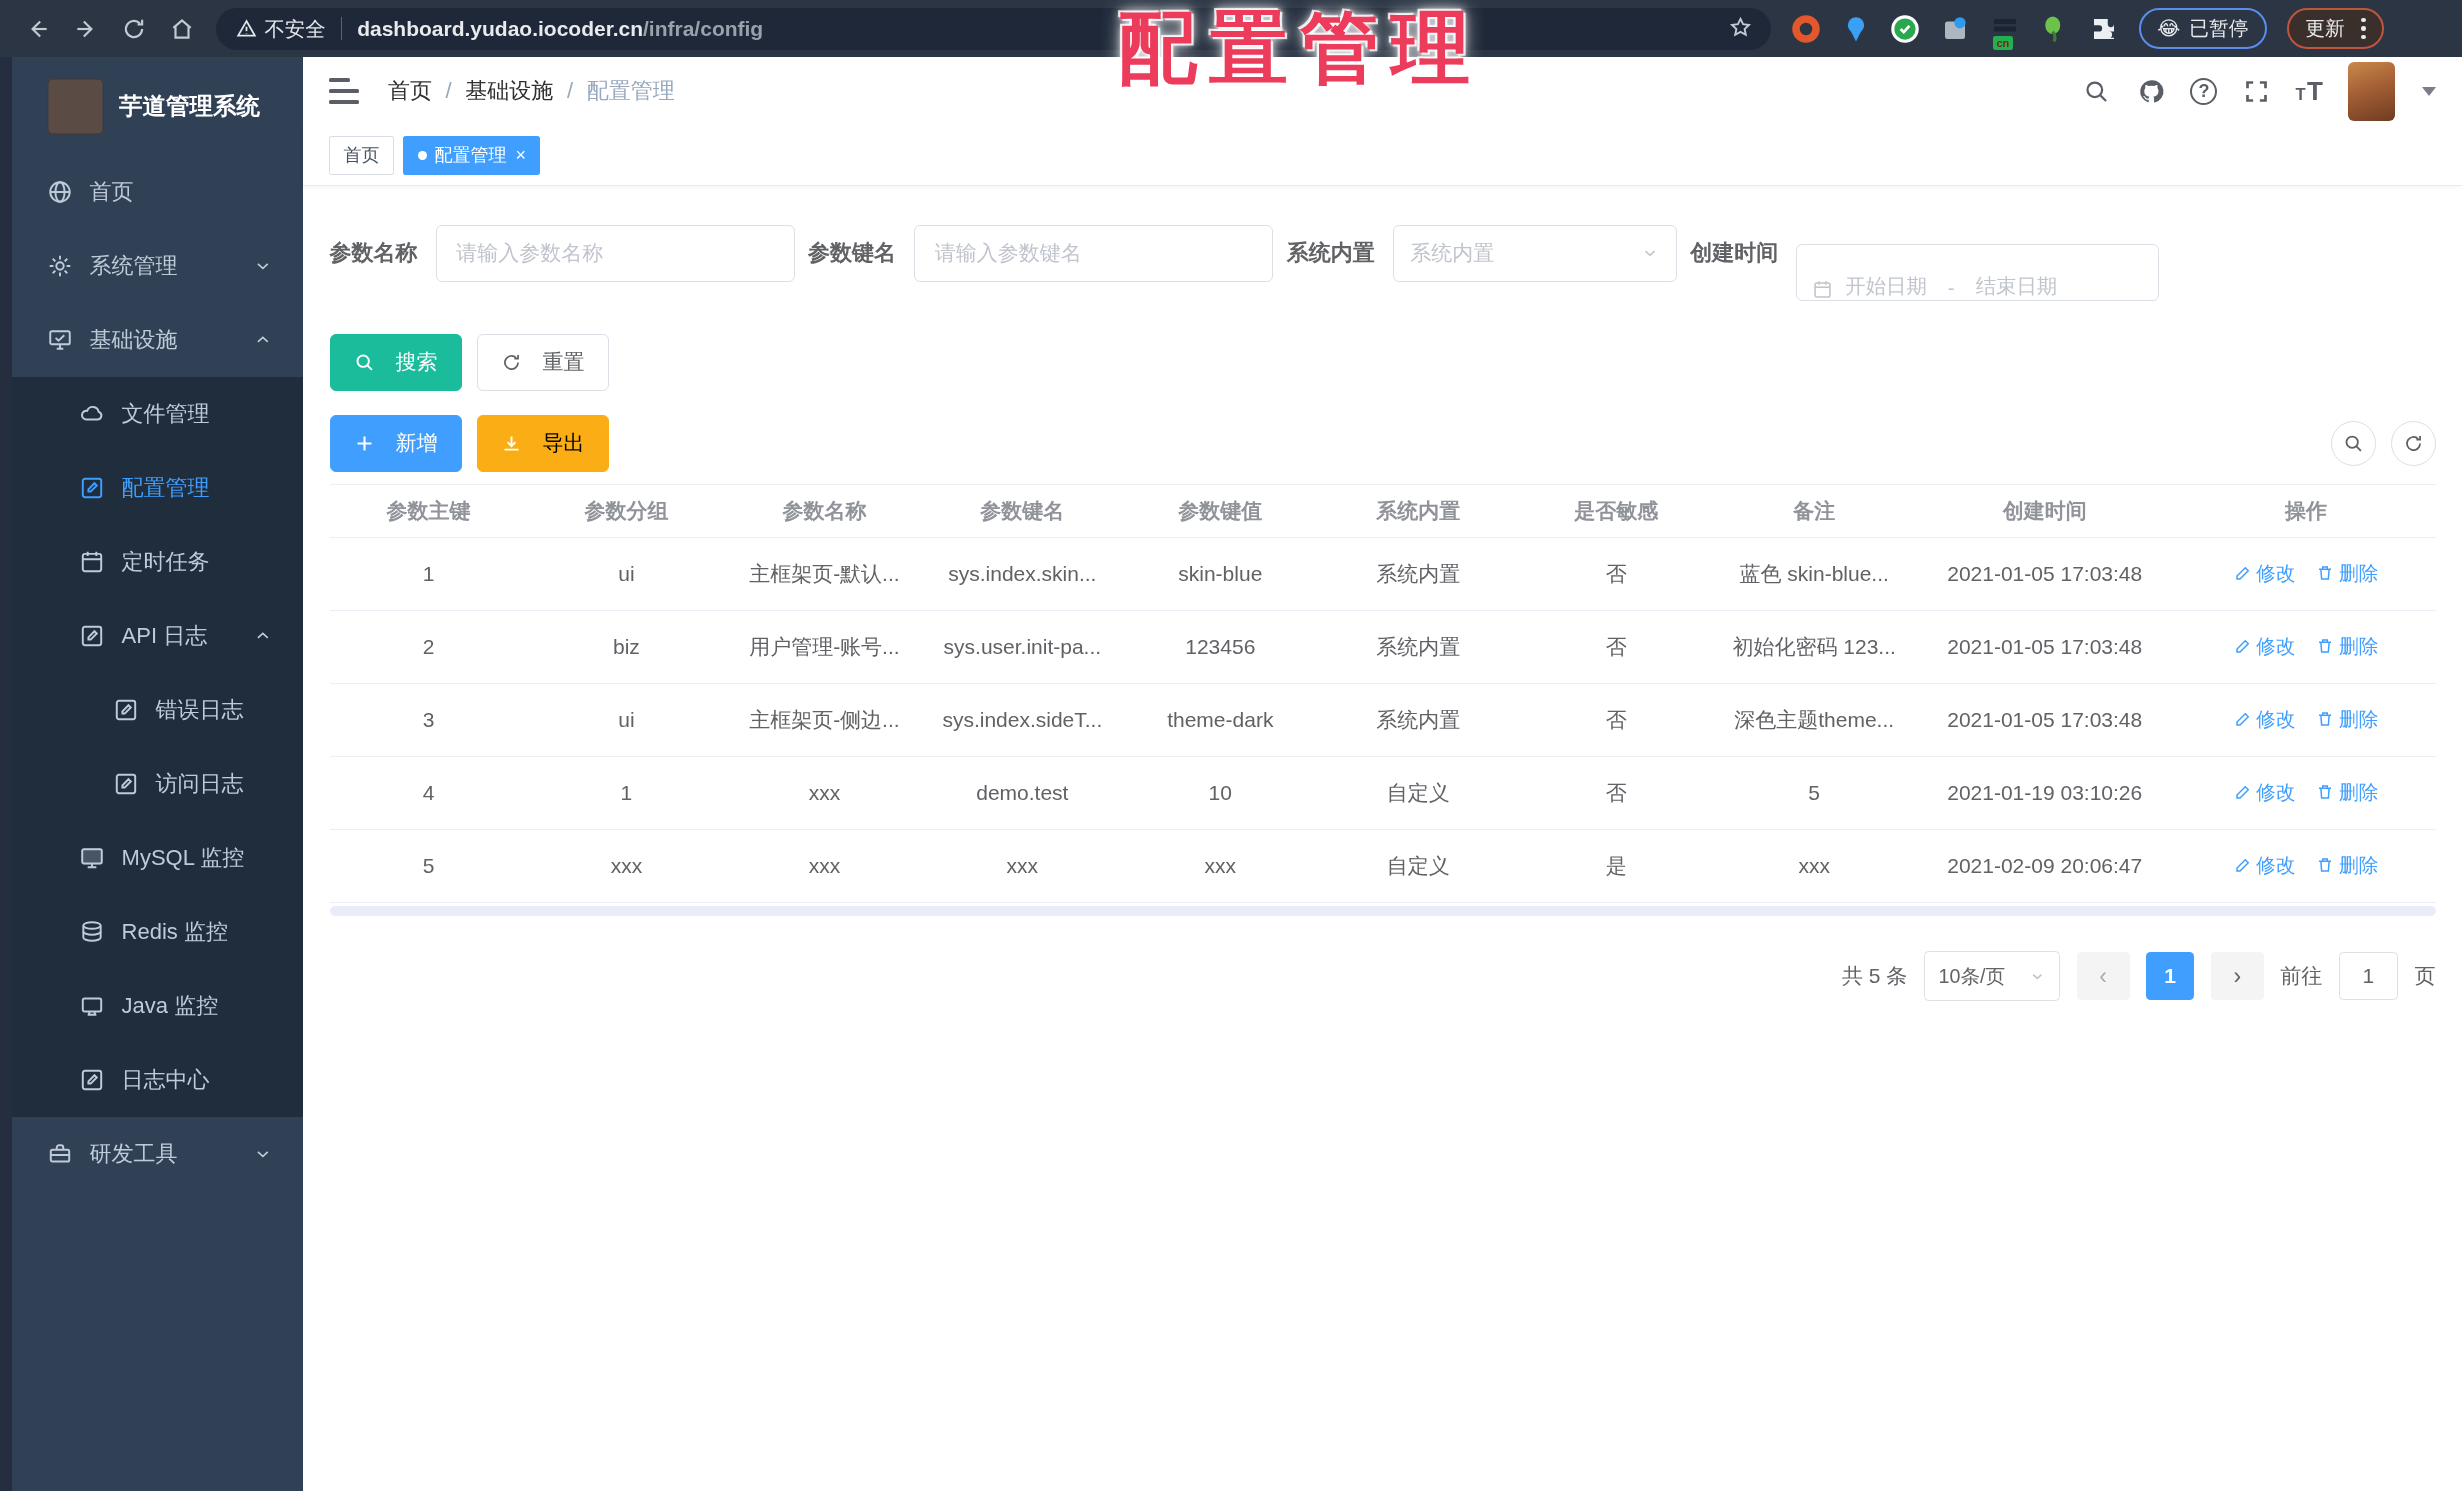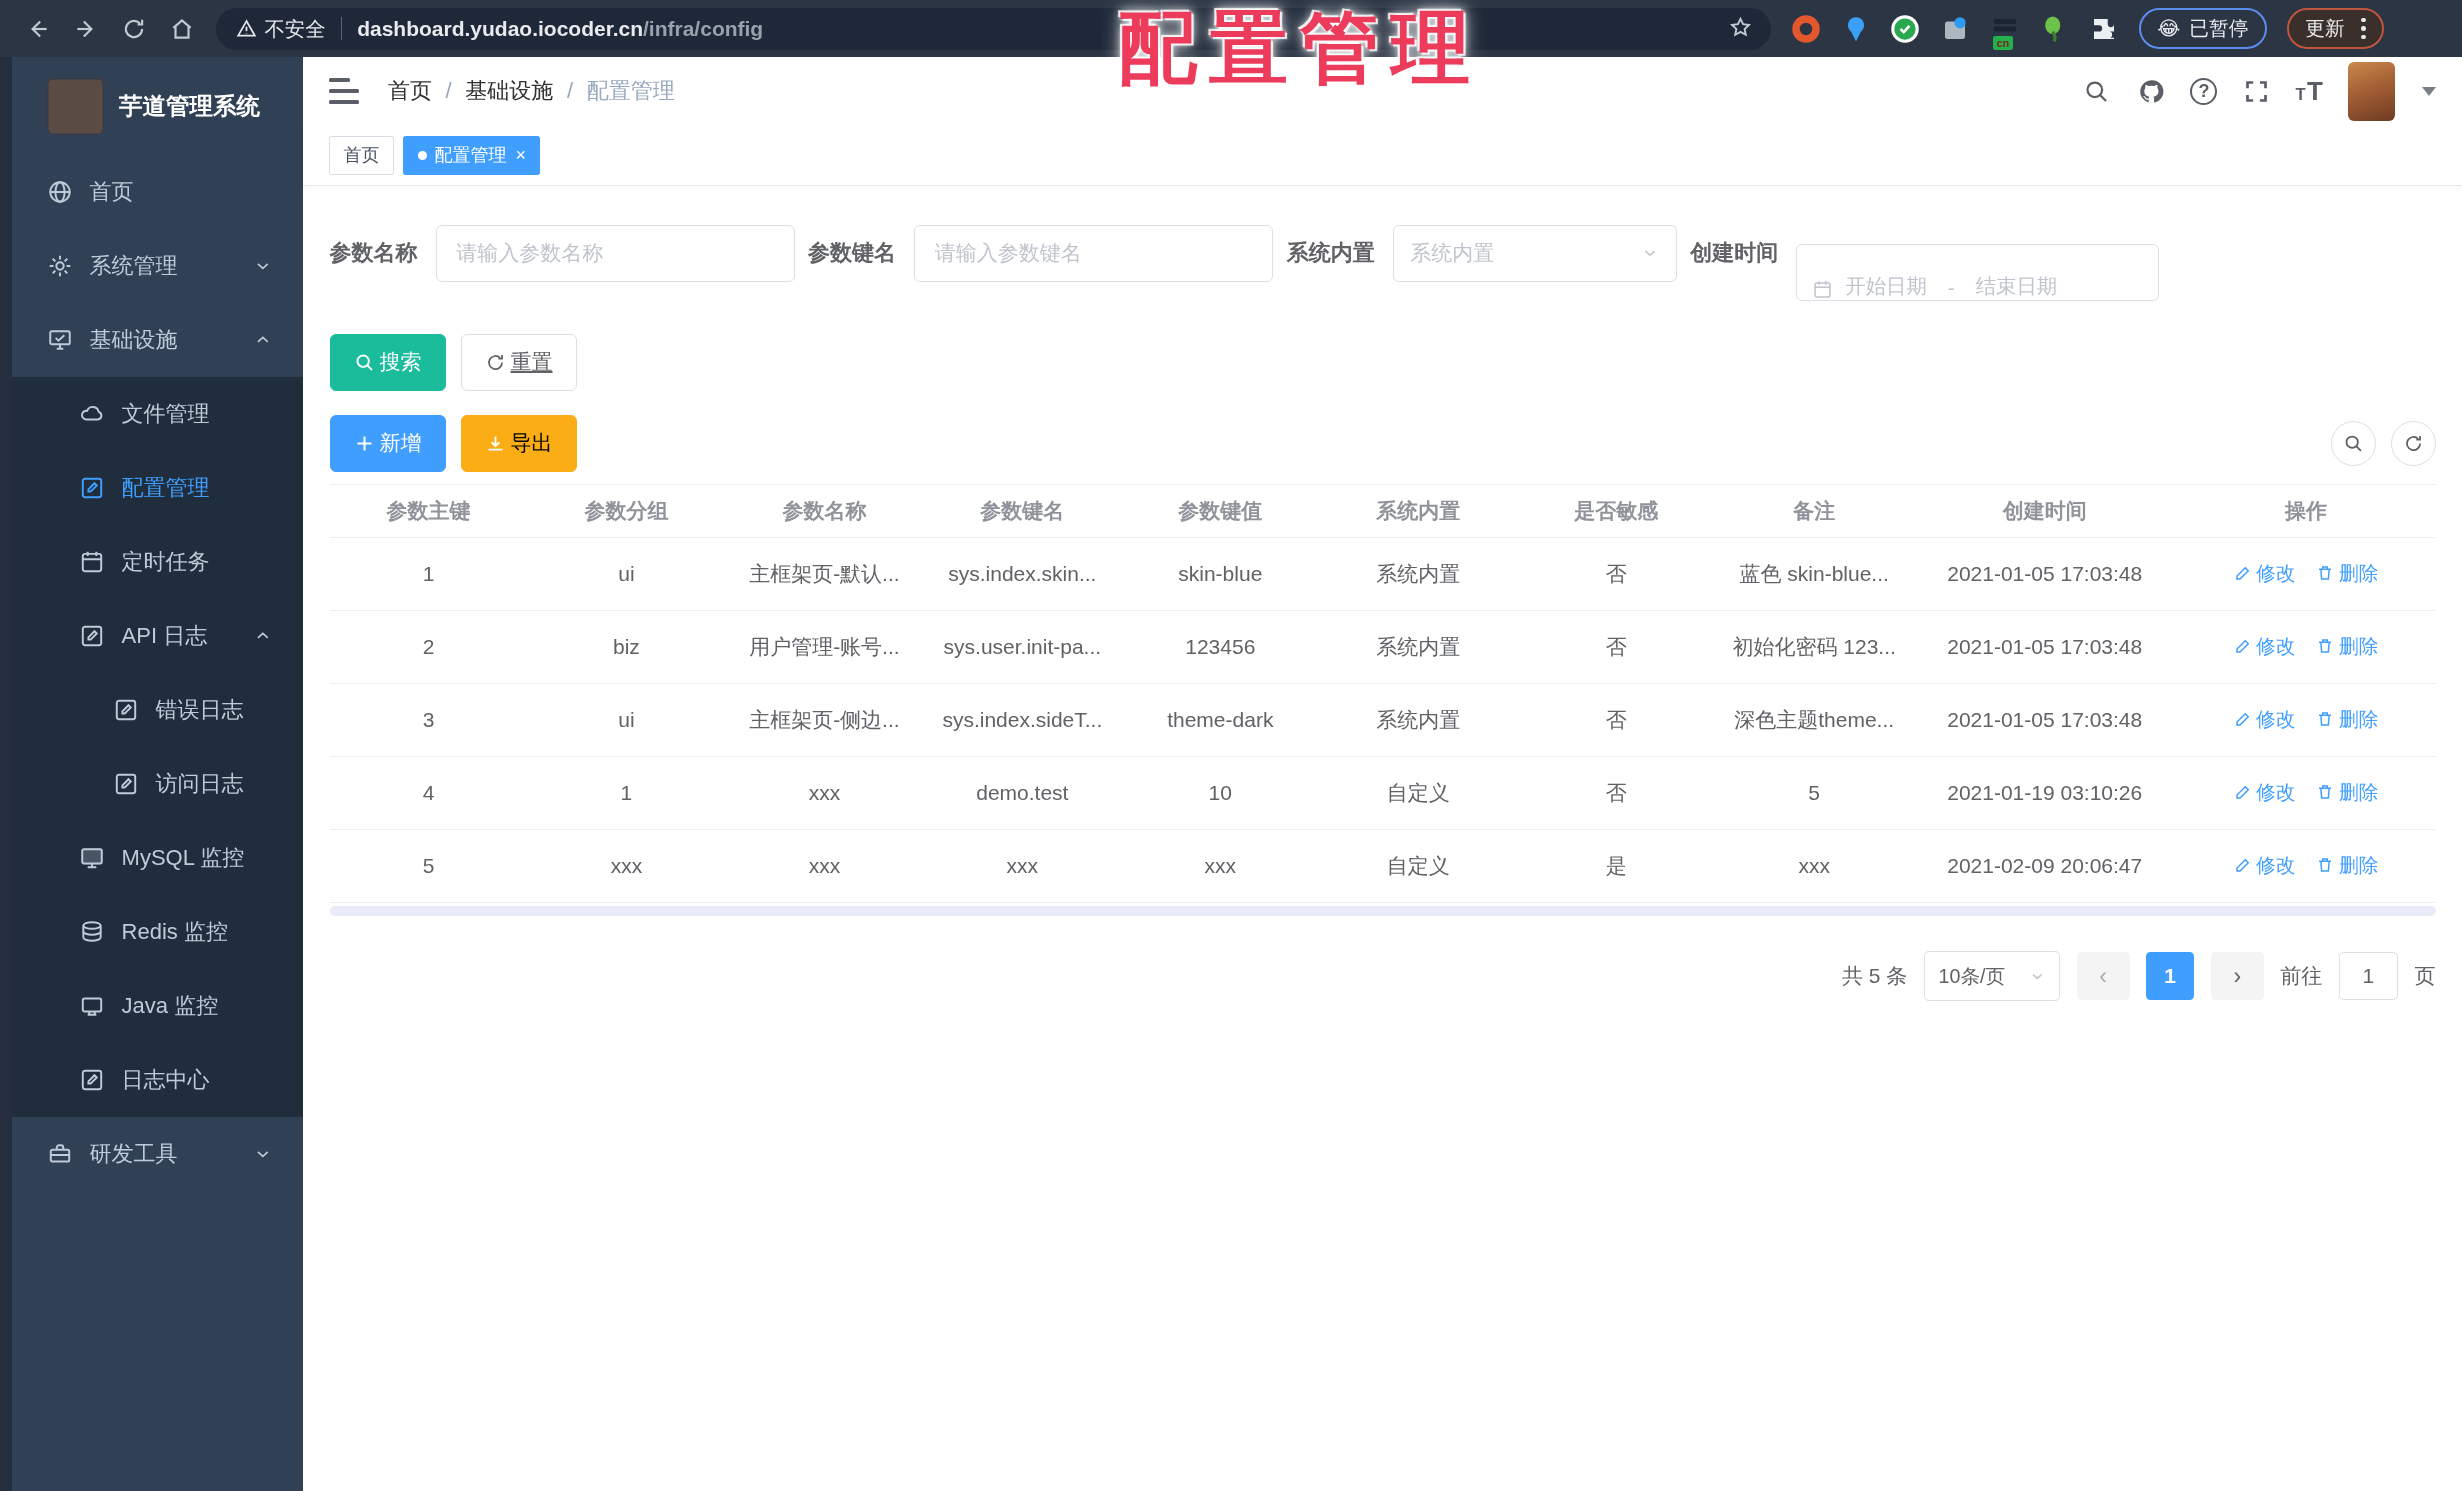--- a/index.html
+++ b/index.html
@@ -105,25 +105,25 @@
   .f-input::placeholder { color:#c0c4cc; }
   .f-select { width:284px; height:57px; border:1.5px solid #dcdfe6; border-radius:6px;
     display:flex; align-items:center; padding:0 16.6px; color:#c0c4cc; font-size:21px; background:#fff; }
   .f-select .caret { margin-left:auto; width:18px; height:18px; color:#c0c4cc; }
   .f-date { width:363px; height:57px; border:1.5px solid #dcdfe6; border-radius:6px;
     display:flex; align-items:flex-end; padding:0 15px; font-size:20.4px; color:#c0c4cc; gap:12px;margin-top:38px; }
   .f-date .cal { width:21px; height:21px; color:#c0c4cc; flex:0 0 auto; }
   .f-date .dsep { color:#c0c4cc; margin:0 9px; }
 
   
-  .btn { display:inline-flex; align-items:center; justify-content:center; gap:5px;
+  .btn { display:inline-flex; align-items:center; justify-content:center; gap:21px;
     height:57px; padding:0 23px; border-radius:6px; font-size:21px; border:1.5px solid transparent; }
   .btn svg { width:21px; height:21px; }
   .btn-search { background:#1abc9c; border-color:#1abc9c; color:#fff; }
-  .btn-reset { background:#fff; border-color:#dcdfe6; color:#606266;text-decoration:underline; }
+  .btn-reset { background:#fff; border-color:#dcdfe6; color:#606266; }
   .btn-add { background:#409eff; border-color:#409eff; color:#fff; }
   .btn-export { background:#faad14; border-color:#faad14; color:#000000; }
   .row-search { margin-top:33px; display:flex; gap:15px; }
   .row-actions { margin-top:24px; display:flex; gap:15px; align-items:center; }
   .right-tools { margin-left:auto; display:flex; gap:15px; }
   .circle-btn { width:45px; height:45px; border-radius:50%; border:1.5px solid #dcdfe6; background:#fff;
     display:flex; align-items:center; justify-content:center; color:#5a5e66; }
   .circle-btn svg { width:21px; height:21px; }
 
   

